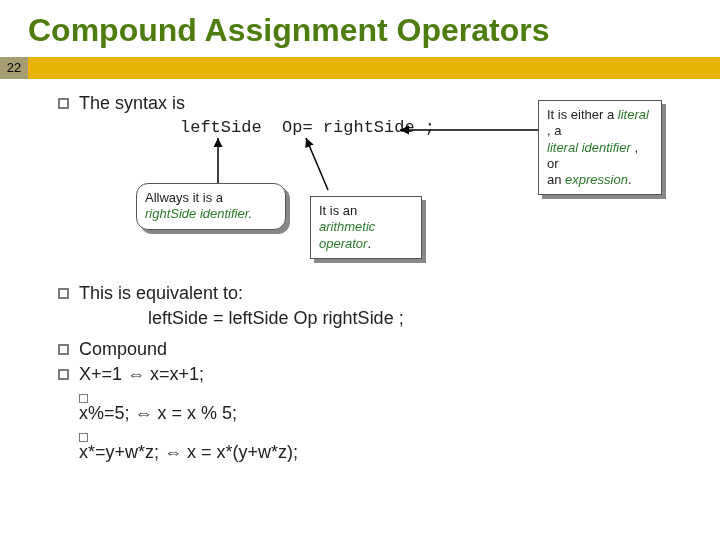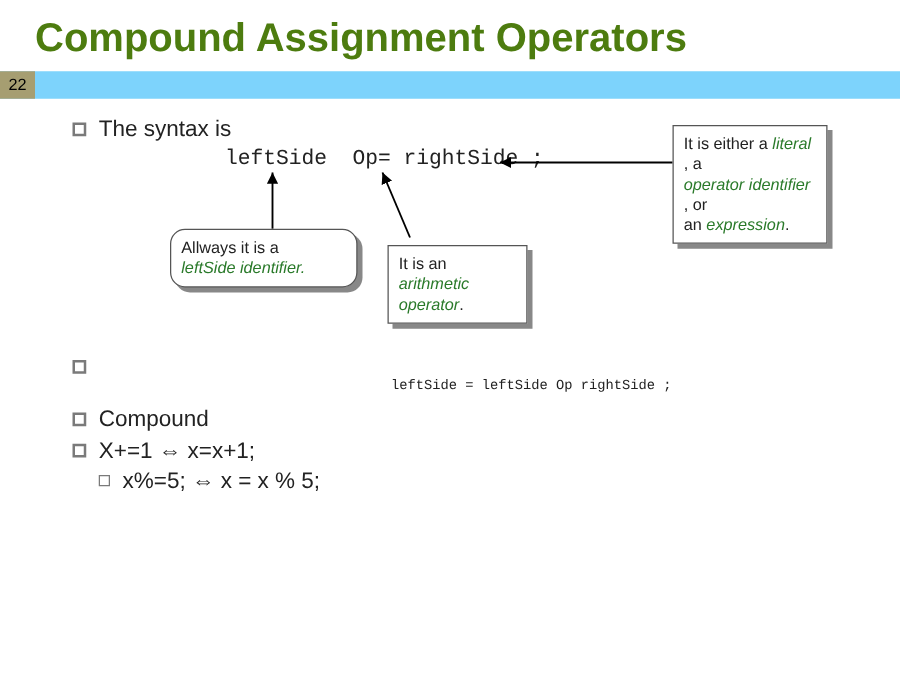--- a/index.html
+++ b/index.html
@@ -1,31 +1,31 @@
 <!DOCTYPE html>
 <html><head>
 <meta charset="utf-8">
 <style>
   * { box-sizing: border-box; margin: 0; padding: 0; }
   body { width: 720px; height: 540px; background: #fff; font-family: Arial, sans-serif; color: #222; position: relative; overflow: hidden; }
   .title { font-size: 32px; font-weight: bold; color: #4d7c0f; padding: 12px 0 8px 28px; }
-  .bar { position: relative; height: 22px; background: #7dd3fc; }
+  .bar { position: relative; height: 22px; background: #eab308; }
   .pagebox { position: absolute; left: 0; top: 0; width: 28px; height: 22px; background: #a69e71; color: #000; font-size: 13px; text-align: center; line-height: 22px; }
   .content { padding: 14px 18px 0 58px; font-size: 18px; position: relative; }
   .bullet-row { display: flex; align-items: flex-start; margin-bottom: 4px; }
   .bullet { width: 11px; height: 11px; border: 2px solid #7a7a7a; margin-right: 10px; margin-top: 5px; flex-shrink: 0; }
   .bullet.small { width: 9px; height: 9px; border-width: 1px; margin-top: 6px; }
-  .code { font-family: Liberation Mono, monospace; font-size: 11px; text-align: center; }
+  .code { font-family: Liberation Sans, sans-serif; font-size: 18px; }
   .diagram { position: relative; height: 165px; margin-top: 2px; }
   .syntax-line { position: absolute; left: 122px; top: 0; font-family: "Courier New", monospace; font-size: 17px; }
   .callout { position: absolute; background: #fff; border: 1px solid #555; padding: 6px 8px; font-size: 13px; line-height: 1.25; box-shadow: 4px 4px 0 #888; }
   .green { color: #2a7a2a; font-style: italic; }
   svg.arrows { position: absolute; left: 0; top: 0; }
   .indent2 { margin-left: 42px; }
-  .sub { display: flex; align-items: flex-start; margin-top: 3px; }
+  .sub { display: flex; align-items: flex-start; margin-top: 3px; flex-direction: column; }
 </style>
 </head>
 <body>
 
 <div class="title">Compound Assignment Operators</div>
 <div class="bar">
   <div class="pagebox">22</div>
 </div>
 
 <div class="content">
@@ -46,52 +46,59 @@
           <path d="M0,0 L6,3 L0,6 Z" fill="#000"></path>
         </marker>
       </defs>
       <line x1="160" y1="65" x2="160" y2="20" stroke="#000" stroke-width="1.5" marker-end="url(#ah)"></line>
       <line x1="270" y1="72" x2="248" y2="20" stroke="#000" stroke-width="1.5" marker-end="url(#ah)"></line>
       <line x1="490" y1="12" x2="342" y2="12" stroke="#000" stroke-width="1.5" marker-end="url(#ah)"></line>
     </svg>
 
     <div class="callout" style="left:78px; top:65px; width:150px;border-radius:12px;">
       <span>Allways it is a</span><br>
-      <span class="green">leftSide identifier.</span>
+      <span class="green">rightSide identifier.</span>
     </div>
 
     <div class="callout" style="left:252px; top:78px; width:112px;">
       <span>It is an </span><span class="green">arithmetic operator</span><span>.</span>
     </div>
 
     <div class="callout" style="left:480px; top:-18px; width:124px;">
       <span>It is either a </span><span class="green">literal</span><span> , a</span><br>
-      <span class="green">operator identifier</span><span> , or</span><br>
+      <span class="green">literal identifier</span><span> , or</span><br>
       <span>an </span><span class="green">expression</span><span>.</span>
     </div>
   </div>
 
   <div class="bullet-row">
     <div class="bullet"></div>
+    <div>This is equivalent to:</div>
   </div>
   <div class="code indent2" style="margin:4px 0 10px 90px;">leftSide = leftSide Op rightSide ;</div>
 
   <div class="bullet-row">
     <div class="bullet"></div>
     <div>Compound</div>
   </div>
 
   <div class="bullet-row" style="margin-top:2px;">
     <div class="bullet"></div>
     <div>
       <div>
         <span>X+=1 </span>⇔<span> x=x+1;</span>
       </div>
       <div class="sub">
         <div class="bullet small"></div>
         <div>
           <span>x%=5; </span>⇔<span> x = x % 5;</span>
         </div>
       </div>
+      <div class="sub">
+        <div class="bullet small"></div>
+        <div>
+          <span>x*=y+w*z; </span>⇔<span> x = x*(y+w*z);</span>
+        </div>
+      </div>
     </div>
   </div>
 
 </div>
 
 </body></html>

